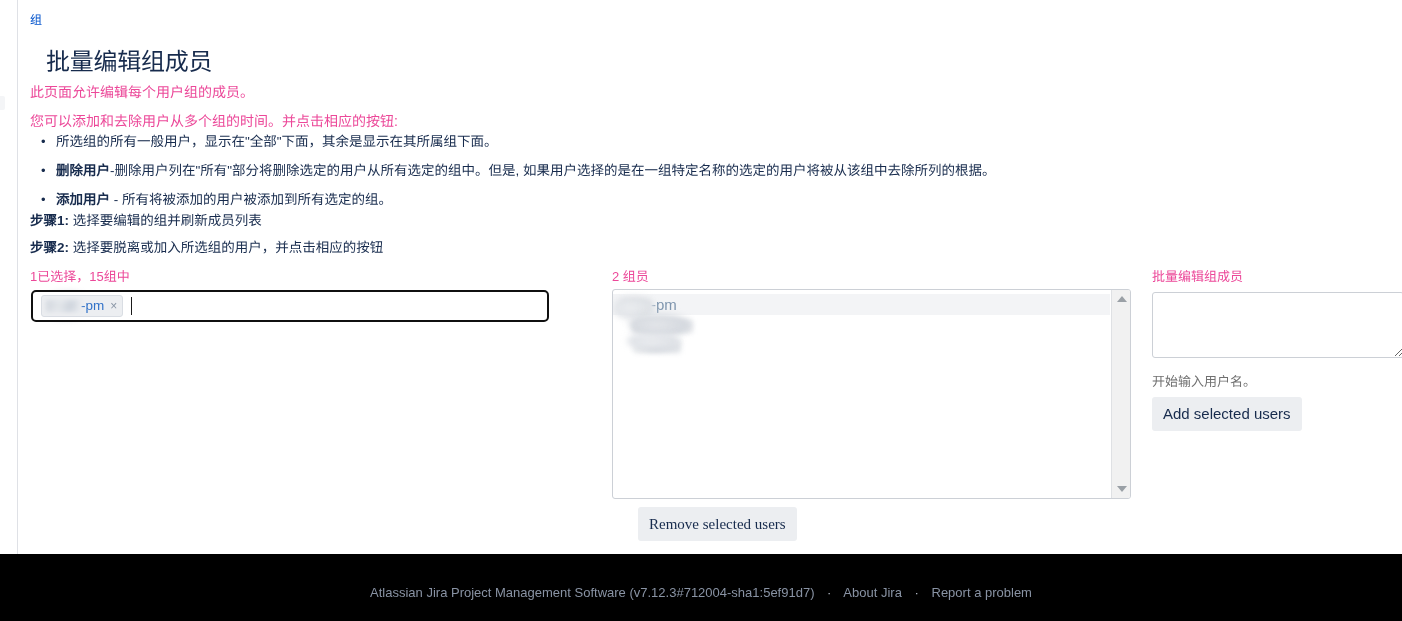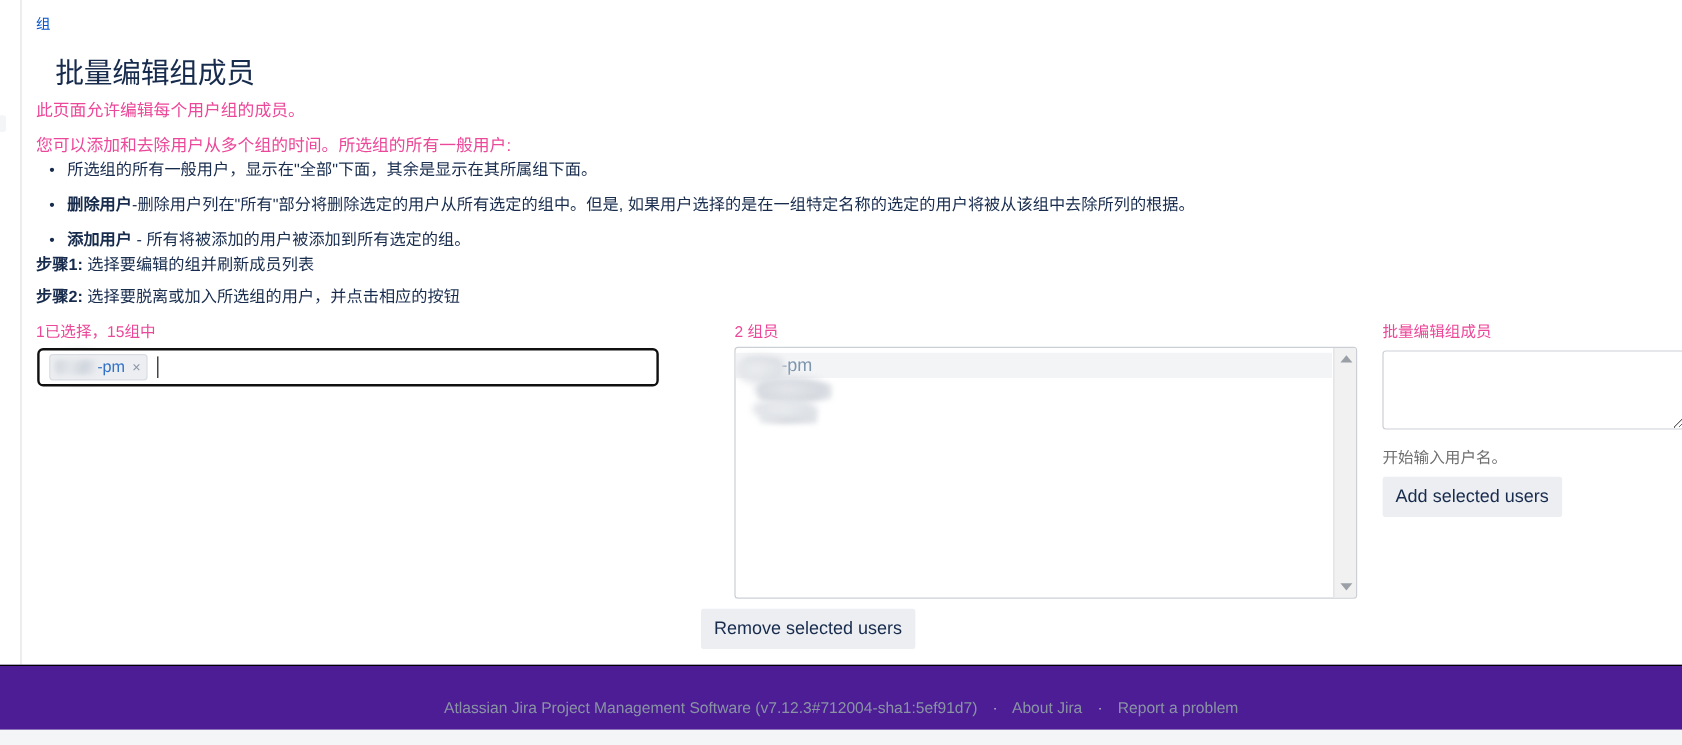--- a/index.html
+++ b/index.html
@@ -332,21 +332,21 @@
     background: #eceef1;
     border: 1px solid transparent;
     border-radius: 3px;
     color: #172b4d;
     font-family: "Liberation Sans", sans-serif;
     font-size: 15px;
     line-height: 20px;
     padding: 6px 10px;
     cursor: pointer;
   }
-  #btn-remove { left: 566px; top: 507px; }
+  #btn-remove { left: 620px; top: 507px; font-family: Liberation Serif, serif; }
   #btn-add    { left: 1134px; top: 397px; }
 
   
   #label-add { left: 1134px; top: 268px; }
 
   #add-users-wrap {
     position: absolute;
     left: 1134px;
     top: 292px;
     width: 252px;
@@ -374,23 +374,23 @@
     line-height: 17px;
     color: #707070;
   }
 
   
   #footer {
     position: absolute;
     left: 0;
     top: 554px;
     width: 1402px;
-    height: 54px;
-    background: #4c1d95;
-    border-top: 1px solid #000000;
+    height: 67px;
+    background: #000000;
+    border-top: 4px solid #000000;
     box-sizing: border-box;
   }
   #footer-inner {
     position: absolute;
     left: 0;
     top: 26px;
     width: 1402px;
     text-align: center;
     font-size: 13px;
     line-height: 18px;
@@ -416,21 +416,21 @@
     </div>
     <div id="sidebar-edge"></div>
 
     <div id="main">
 
       <a class="breadcrumb" href="#">组</a>
 
       <h1 class="page-title">批量编辑组成员</h1>
 
       <div class="desc" id="desc1">此页面允许编辑每个用户组的成员。</div>
-      <div class="desc" id="desc2">您可以添加和去除用户从多个组的时间。所选组的所有一般用户:</div>
+      <div class="desc" id="desc2">您可以添加和去除用户从多个组的时间。并点击相应的按钮:</div>
 
       <ul class="notes" id="notes-list">
           <li><span>所选组的所有一般用户，显示在"全部"下面，其余是显示在其所属组下面。</span></li>
           <li><b>删除用户</b><span>-删除用户列在"所有"部分将删除选定的用户从所有选定的组中。但是, 如果用户选择的是在一组特定名称的选定的用户将被从该组中去除所列的根据。</span></li>
           <li><b>添加用户</b><span> - 所有将被添加的用户被添加到所有选定的组。</span></li>
         </ul>
 
       <div class="step" id="step1"><b>步骤1:</b><span> 选择要编辑的组并刷新成员列表</span></div>
       <div class="step" id="step2"><b>步骤2:</b><span> 选择要脱离或加入所选组的用户，并点击相应的按钮</span></div>
 

